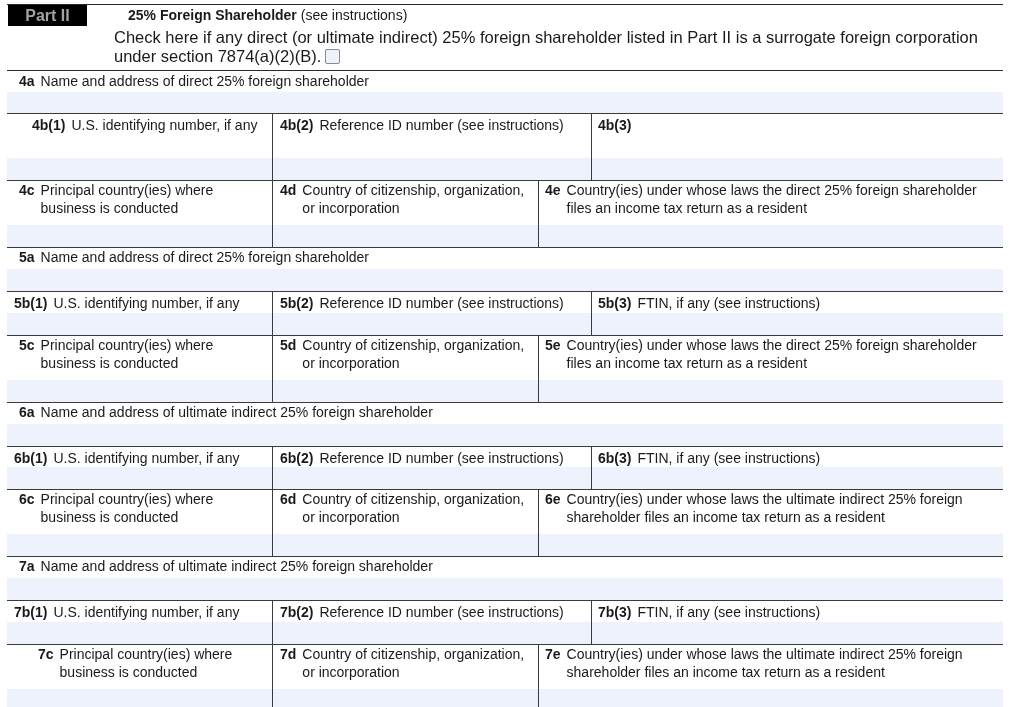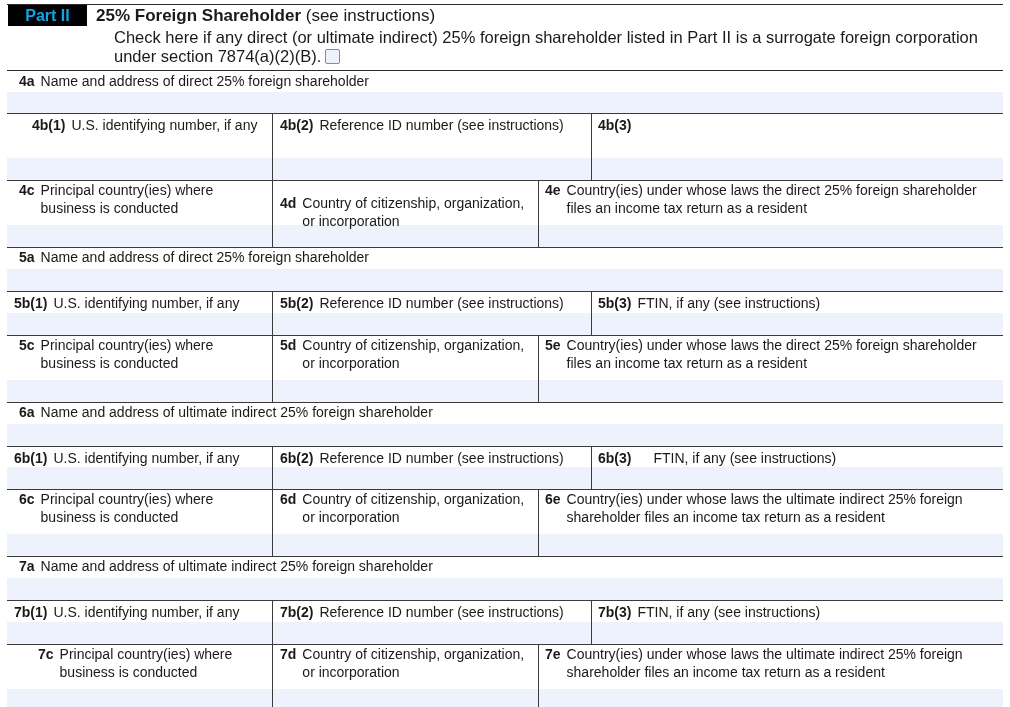--- a/index.html
+++ b/index.html
@@ -3,22 +3,22 @@
 <meta charset="utf-8">
 <style>
   html, body { margin: 0; padding: 0; background: #ffffff; }
   body { width: 1010px; height: 707px; overflow: hidden; position: relative;
          font-family: "Liberation Sans", sans-serif; color: #1a1a1a; }
   .hline { position: absolute; left: 7px; right: 7px; height: 0; border-top: 1px solid #3a3a3a; }
   .hline.thick { border-top: 1.5px solid #2a2a2a; }
   .vline { position: absolute; width: 0; border-left: 1px solid #3a3a3a; }
   .fill { position: absolute; background: #eef2fd; }
   .part-badge { position: absolute; left: 8px; top: 5px; width: 79px; height: 21px; background: #000;
-                color: #0ea5e9; font-weight: bold; font-size: 16px; line-height: 21px; text-align: center; }
-  .part-title { position: absolute; left: 96px; top: 5px; font-size: 17px; line-height: 21px; }
+                color: #a3a3a3; font-weight: bold; font-size: 16px; line-height: 21px; text-align: center; }
+  .part-title { position: absolute; left: 128px; top: 5px; font-size: 14px; line-height: 21px; }
   .part-title b { font-weight: bold; }
   .check-text { position: absolute; left: 114px; top: 28px; width: 890px; font-size: 16.5px; line-height: 19px; }
   .checkbox { display: inline-block; width: 13px; height: 13px; border: 1px solid #8a8a8a; border-radius: 2px;
               background: #eef2fd; vertical-align: -2px; margin-left: 4px; cursor: pointer; }
   .lbl { position: absolute; font-size: 14px; line-height: 17.5px; }
   .lbl .num { font-weight: bold; display: inline-block; text-align: right; }
   .hang { display: flex; }
   .hang .num { flex: 0 0 auto; padding-right: 6px; }
   .hang .txt { flex: 1 1 auto; }
   .field { position: absolute; cursor: text; }
@@ -61,21 +61,21 @@
       <div class="vline" style="left:272px;top:113px;height:67px;"></div>
       <div class="vline" style="left:591px;top:113px;height:67px;"></div>
       <div class="hline" style="top:180px;"></div>
       <div class="fill field" style="left:7px;width:265px;top:225px;height:22px;"></div>
       <div class="fill field" style="left:273px;width:265px;top:225px;height:22px;"></div>
       <div class="fill field" style="left:539px;width:464px;top:225px;height:22px;"></div>
       <div class="lbl hang" style="left:19px;top:182px;width:250px;">
         <span class="num">4c</span>
         <span class="txt">Principal country(ies) where business is conducted</span>
       </div>
-      <div class="lbl hang" style="left:280px;top:182px;width:250px;margin-top:13px;">
+      <div class="lbl hang" style="left:280px;top:182px;width:250px;">
         <span class="num">4d</span>
         <span class="txt">Country of citizenship, organization, or incorporation</span>
       </div>
       <div class="lbl hang" style="left:545px;top:182px;width:455px;">
         <span class="num">4e</span>
         <span class="txt">Country(ies) under whose laws the direct 25% foreign shareholder files an income tax return as a resident</span>
       </div>
       <div class="vline" style="left:272px;top:180px;height:67px;"></div>
       <div class="vline" style="left:538px;top:180px;height:67px;"></div>
       <div class="hline" style="top:247px;"></div>
@@ -135,21 +135,21 @@
       <div class="fill field" style="left:273px;width:318px;top:467px;height:22px;"></div>
       <div class="fill field" style="left:592px;width:411px;top:467px;height:22px;"></div>
       <div class="lbl hang" style="left:14px;top:450px;width:255px;">
         <span class="num">6b(1)</span>
         <span class="txt">U.S. identifying number, if any</span>
       </div>
       <div class="lbl hang" style="left:280px;top:450px;width:308px;">
         <span class="num">6b(2)</span>
         <span class="txt">Reference ID number (see instructions)</span>
       </div>
-      <div class="lbl hang" style="left:598px;top:450px;width:395px;gap:16px;">
+      <div class="lbl hang" style="left:598px;top:450px;width:395px;">
         <span class="num">6b(3)</span>
         <span class="txt">FTIN, if any (see instructions)</span>
       </div>
       <div class="vline" style="left:272px;top:446px;height:43px;"></div>
       <div class="vline" style="left:591px;top:446px;height:43px;"></div>
       <div class="hline" style="top:489px;"></div>
       <div class="fill field" style="left:7px;width:265px;top:534px;height:22px;"></div>
       <div class="fill field" style="left:273px;width:265px;top:534px;height:22px;"></div>
       <div class="fill field" style="left:539px;width:464px;top:534px;height:22px;"></div>
       <div class="lbl hang" style="left:19px;top:491px;width:250px;">

